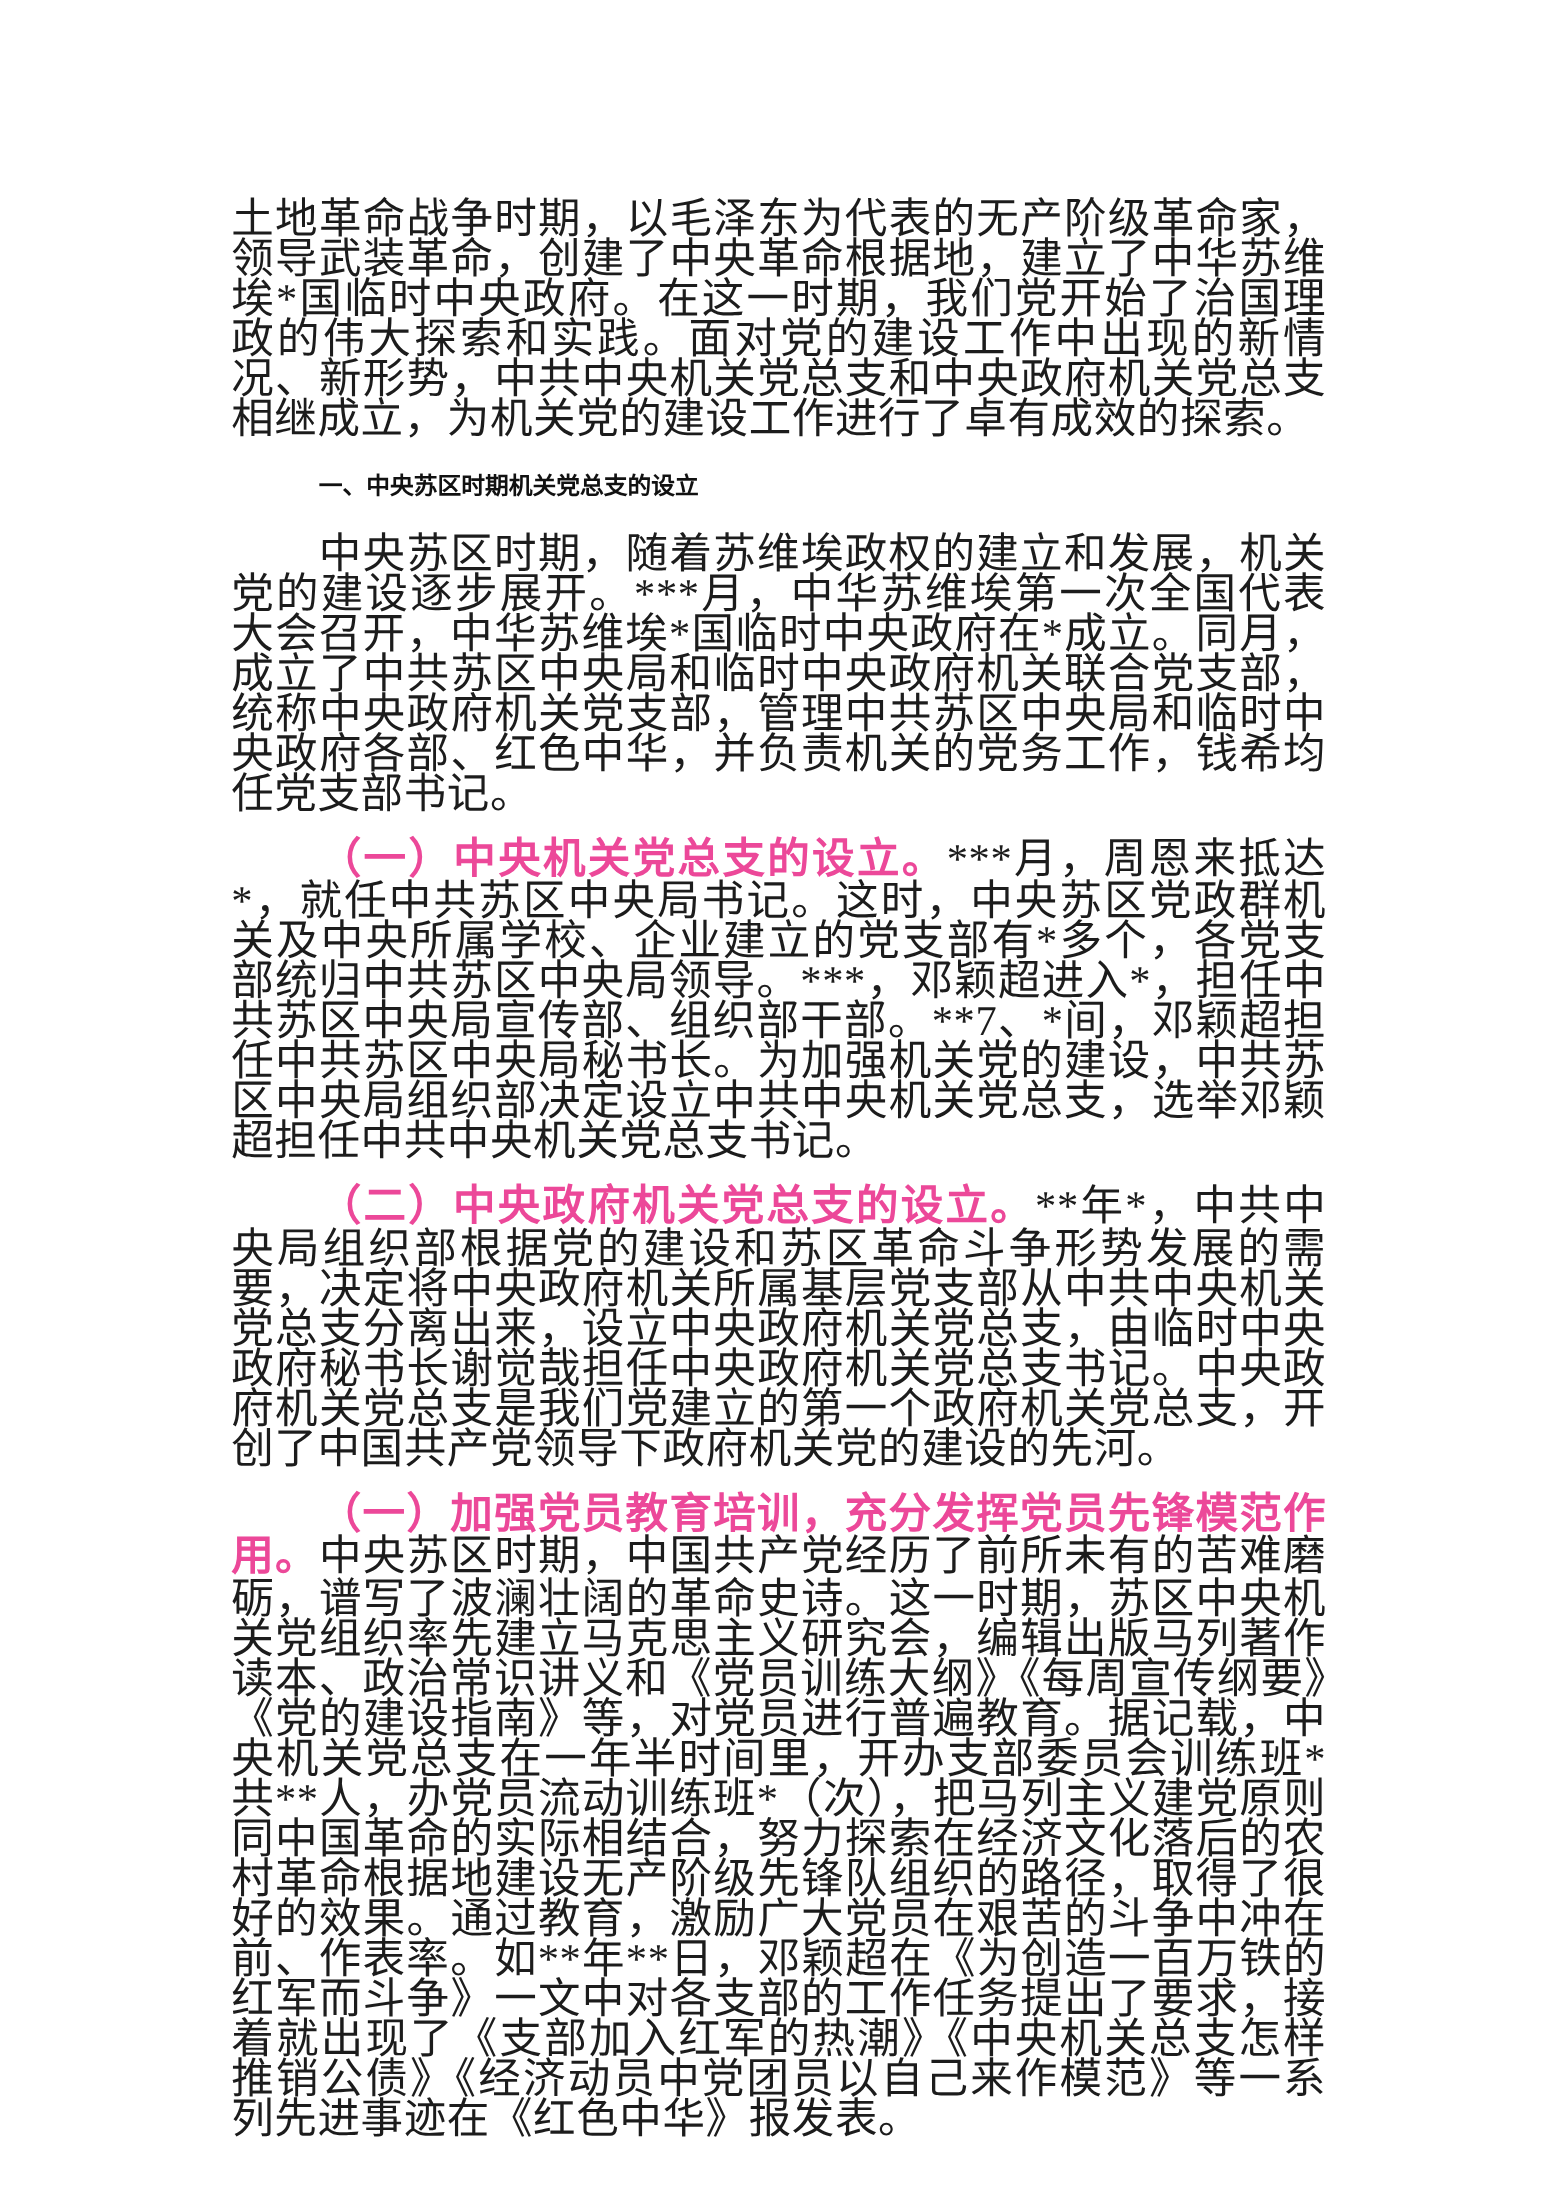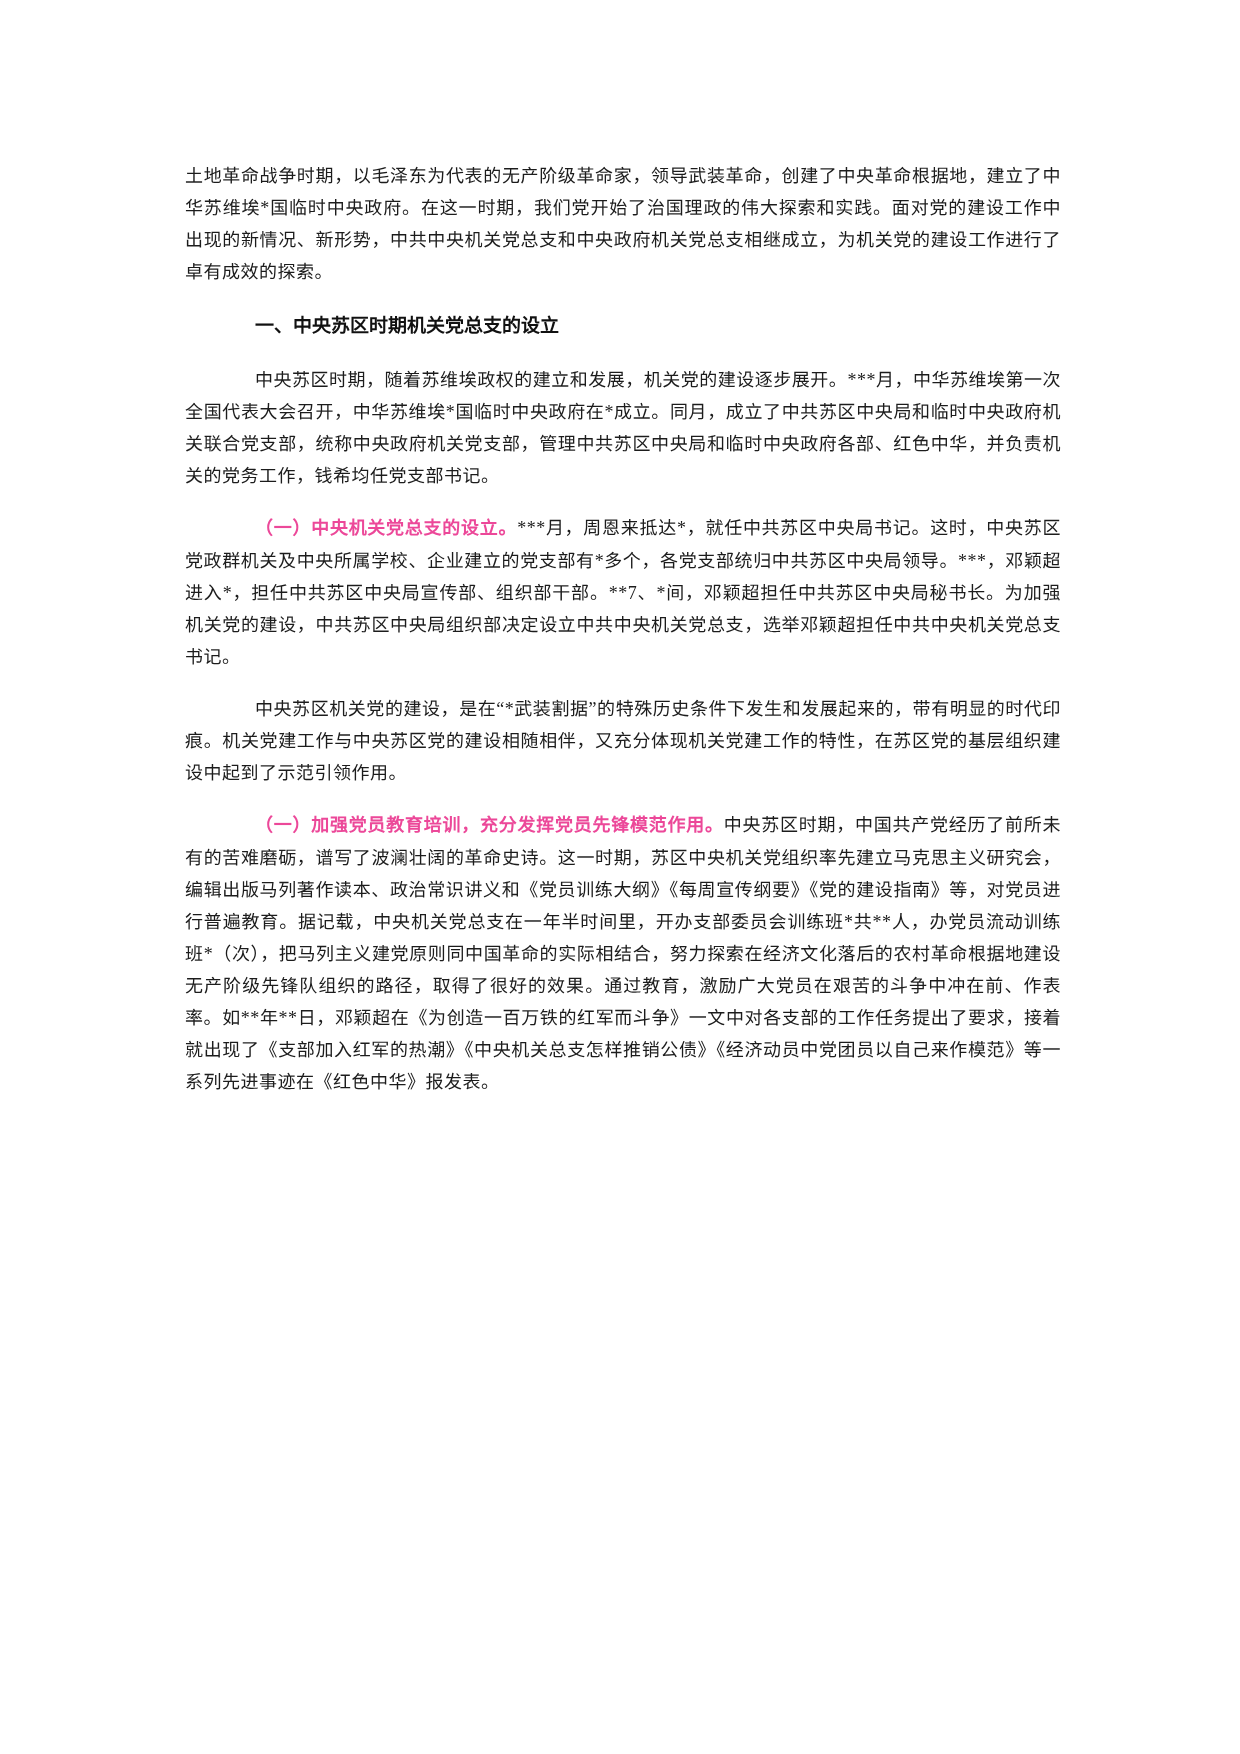--- a/index.html
+++ b/index.html
@@ -14,21 +14,21 @@
     height: 1754px;
     margin: 0 auto;
     background: #ffffff;
     box-sizing: border-box;
     padding: 160px 179px 0 185px;
     overflow: hidden;
   }
   .body-para {
     margin: 0 0 20px 0;
     font-family: "Liberation Serif", "DejaVu Serif", serif;
-    font-size: 18px;
+    font-size: 34px;
     line-height: 32px;
     color: #1c1c1c;
     text-align: justify;
     letter-spacing: 0.5px;
   }
   .indent {
     text-indent: 70px;
   }
   .no-indent {
     text-indent: 0;
@@ -55,19 +55,19 @@
 <div class="page">
 
   <p class="body-para no-indent">土地革命战争时期，以毛泽东为代表的无产阶级革命家，领导武装革命，创建了中央革命根据地，建立了中华苏维埃*国临时中央政府。在这一时期，我们党开始了治国理政的伟大探索和实践。面对党的建设工作中出现的新情况、新形势，中共中央机关党总支和中央政府机关党总支相继成立，为机关党的建设工作进行了卓有成效的探索。</p>
 
   <h2 class="heading">一、中央苏区时期机关党总支的设立</h2>
 
   <p class="body-para indent">中央苏区时期，随着苏维埃政权的建立和发展，机关党的建设逐步展开。***月，中华苏维埃第一次全国代表大会召开，中华苏维埃*国临时中央政府在*成立。同月，成立了中共苏区中央局和临时中央政府机关联合党支部，统称中央政府机关党支部，管理中共苏区中央局和临时中央政府各部、红色中华，并负责机关的党务工作，钱希均任党支部书记。</p>
 
   <p class="body-para indent"><span class="lead">（一）中央机关党总支的设立。</span><span>***月，周恩来抵达*，就任中共苏区中央局书记。这时，中央苏区党政群机关及中央所属学校、企业建立的党支部有*多个，各党支部统归中共苏区中央局领导。***，邓颖超进入*，担任中共苏区中央局宣传部、组织部干部。**7、*间，邓颖超担任中共苏区中央局秘书长。为加强机关党的建设，中共苏区中央局组织部决定设立中共中央机关党总支，选举邓颖超担任中共中央机关党总支书记。</span></p>
 
+  <p class="body-para indent"><span class="lead">（二）中央政府机关党总支的设立。</span><span>**年*，中共中央局组织部根据党的建设和苏区革命斗争形势发展的需要，决定将中央政府机关所属基层党支部从中共中央机关党总支分离出来，设立中央政府机关党总支，由临时中央政府秘书长谢觉哉担任中央政府机关党总支书记。中央政府机关党总支是我们党建立的第一个政府机关党总支，开创了中国共产党领导下政府机关党的建设的先河。</span></p>
 
 
-  <p class="body-para indent">中央苏区机关党的建设，是在“*武装割据”的特殊历史条件下发生和发展起来的，带有明显的时代印痕。机关党建工作与中央苏区党的建设相随相伴，又充分体现机关党建工作的特性，在苏区党的基层组织建设中起到了示范引领作用。</p>
 
   <p class="body-para indent"><span class="lead">（一）加强党员教育培训，充分发挥党员先锋模范作用。</span><span>中央苏区时期，中国共产党经历了前所未有的苦难磨砺，谱写了波澜壮阔的革命史诗。这一时期，苏区中央机关党组织率先建立马克思主义研究会，编辑出版马列著作读本、政治常识讲义和《党员训练大纲》《每周宣传纲要》《党的建设指南》等，对党员进行普遍教育。据记载，中央机关党总支在一年半时间里，开办支部委员会训练班*共**人，办党员流动训练班*（次），把马列主义建党原则同中国革命的实际相结合，努力探索在经济文化落后的农村革命根据地建设无产阶级先锋队组织的路径，取得了很好的效果。通过教育，激励广大党员在艰苦的斗争中冲在前、作表率。如**年**日，邓颖超在《为创造一百万铁的红军而斗争》一文中对各支部的工作任务提出了要求，接着就出现了《支部加入红军的热潮》《中央机关总支怎样推销公债》《经济动员中党团员以自己来作模范》等一系列先进事迹在《红色中华》报发表。</span></p>
 
 </div>
 
 </body></html>

